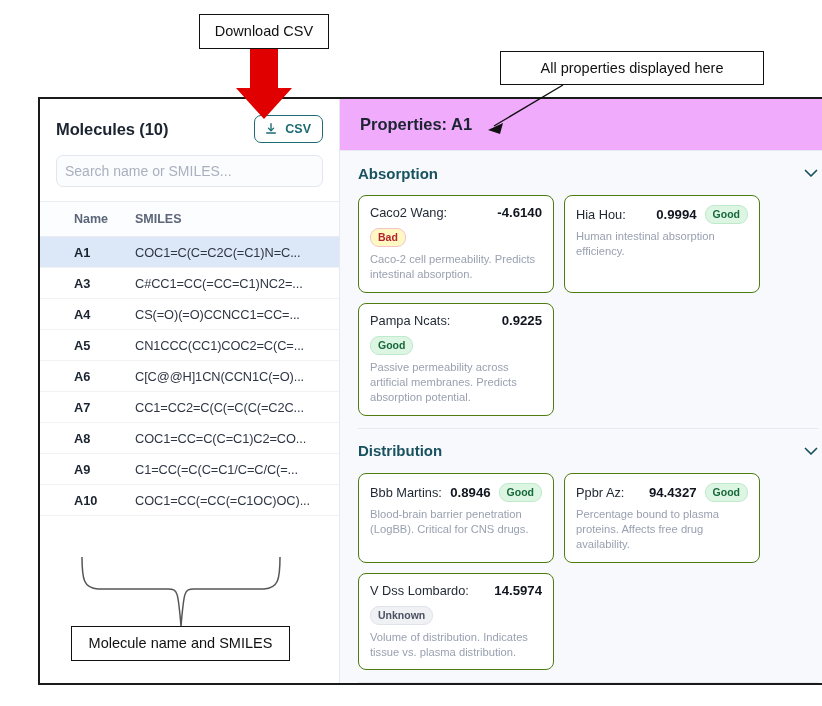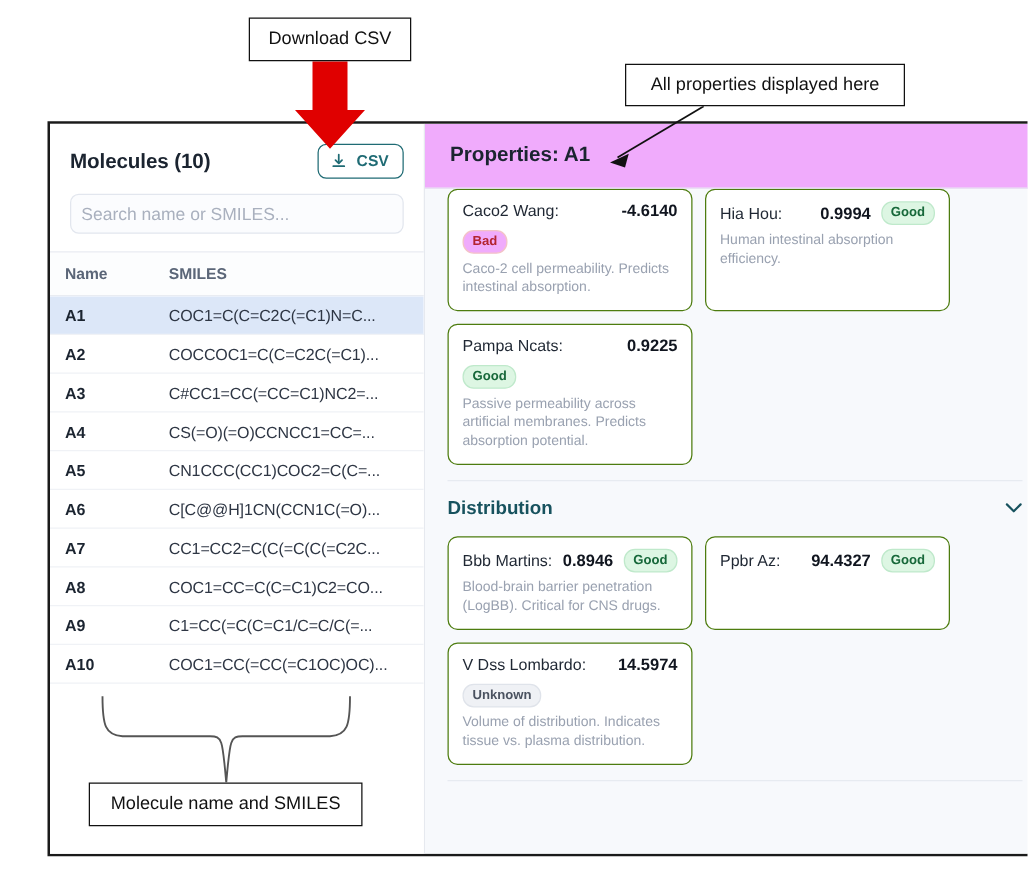--- a/index.html
+++ b/index.html
@@ -24,21 +24,21 @@
     font-size: 14.5px;
     line-height: 1;
     display: flex;
     align-items: center;
     justify-content: center;
     box-sizing: border-box;
     z-index: 40;
     white-space: nowrap;
   }
   #callout-csv   { left: 199px; top: 14px;  width: 130px; height: 35px; text-align: center; }
-  #callout-props { left: 500px; top: 51px;  width: 224px; height: 34px; }
+  #callout-props { left: 500px; top: 51px;  width: 264px; height: 34px; }
   #callout-smiles{ left: 71px;  top: 626px; width: 219px; height: 35px; }
 
   .anno-svg {
     position: absolute;
     left: 0; top: 0;
     width: 822px; height: 706px;
     pointer-events: none;
     z-index: 35;
   }
 
@@ -115,21 +115,21 @@
     display: flex;
     align-items: center;
     height: 34px;
     border-top: 1px solid #e9ecf2;
     border-bottom: 1px solid #e9ecf2;
     background: #fcfdfe;
     font-size: 12.5px;
     font-weight: bold;
     color: #5b6678;
   }
-  .col-name   { width: 95px; flex: 0 0 95px; padding-left: 12px; box-sizing: border-box; }
+  .col-name   { width: 95px; flex: 0 0 95px; padding-left: 34px; box-sizing: border-box; }
   .col-smiles { flex: 1 1 auto; }
 
   .mol-list { flex: 1 1 auto; overflow: hidden; background: #ffffff; }
   .mol-row {
     display: flex;
     align-items: center;
     height: 30px;
     border-bottom: 1px solid #f0f2f6;
     font-size: 12.8px;
     color: #2c3442;
@@ -223,21 +223,21 @@
   .badge {
     font-size: 10.5px;
     font-weight: bold;
     border-radius: 9px;
     padding: 2px 7px;
     white-space: nowrap;
     line-height: 1.25;
     border: 1px solid transparent;
   }
   .badge.good    { background: #ddf6e3; color: #17683a; border-color: #bfe9cb; }
-  .badge.bad     { background: #f0abfc; color: #b32430; border-color: #f3c3c8; }
+  .badge.bad     { background: #fef9c3; color: #b32430; border-color: #f3c3c8; }
   .badge.unknown { background: #eff1f5; color: #4a5260; border-color: #dfe3ea; }
 
   .card-desc {
     margin-top: 5px;
     font-size: 11.2px;
     line-height: 1.33;
     color: #99a1b0;
   }
 </style>
 </head>
@@ -290,24 +290,20 @@
       <div class="col-name">Name</div>
       <div class="col-smiles">SMILES</div>
     </div>
 
     <div class="mol-list">
       <div class="mol-row selected">
         <div class="col-name">A1</div>
         <div class="col-smiles">COC1=C(C=C2C(=C1)N=C...</div>
       </div>
       <div class="mol-row">
-        <div class="col-name">A2</div>
-        <div class="col-smiles">COCCOC1=C(C=C2C(=C1)...</div>
-      </div>
-      <div class="mol-row">
         <div class="col-name">A3</div>
         <div class="col-smiles">C#CC1=CC(=CC=C1)NC2=...</div>
       </div>
       <div class="mol-row">
         <div class="col-name">A4</div>
         <div class="col-smiles">CS(=O)(=O)CCNCC1=CC=...</div>
       </div>
       <div class="mol-row">
         <div class="col-name">A5</div>
         <div class="col-smiles">CN1CCC(CC1)COC2=C(C=...</div>
@@ -336,20 +332,28 @@
   </div>
 
   <div id="properties-panel">
 
     <div class="prop-header">
       <div class="prop-title">Properties: A1</div>
     </div>
 
     <div class="prop-body">
 
+      <div class="section-head first">
+        <span class="section-title">Absorption</span>
+        <span class="chev">
+          <svg width="14" height="9" viewBox="0 0 14 9" fill="none" stroke="#17525e" stroke-width="1.7" stroke-linecap="round" stroke-linejoin="round">
+            <path d="M1.5 1.5 L7 7 L12.5 1.5"></path>
+          </svg>
+        </span>
+      </div>
       <div class="card-grid">
         <div class="prop-card">
           <div class="card-top">
             <span class="card-label">Caco2 Wang:</span>
             <span class="card-value">-4.6140</span>
             <span class="badge bad">Bad</span>
           </div>
           <div class="card-desc">Caco-2 cell permeability. Predicts intestinal absorption.</div>
         </div>
         <div class="prop-card">
@@ -386,20 +390,21 @@
             <span class="badge good">Good</span>
           </div>
           <div class="card-desc">Blood-brain barrier penetration (LogBB). Critical for CNS drugs.</div>
         </div>
         <div class="prop-card">
           <div class="card-top">
             <span class="card-label">Ppbr Az:</span>
             <span class="card-value">94.4327</span>
             <span class="badge good">Good</span>
           </div>
+          <div class="card-desc">Percentage bound to plasma proteins. Affects free drug availability.</div>
         </div>
         <div class="prop-card">
           <div class="card-top">
             <span class="card-label">V Dss Lombardo:</span>
             <span class="card-value">14.5974</span>
             <span class="badge unknown">Unknown</span>
           </div>
           <div class="card-desc">Volume of distribution. Indicates tissue vs. plasma distribution.</div>
         </div>
       </div>

